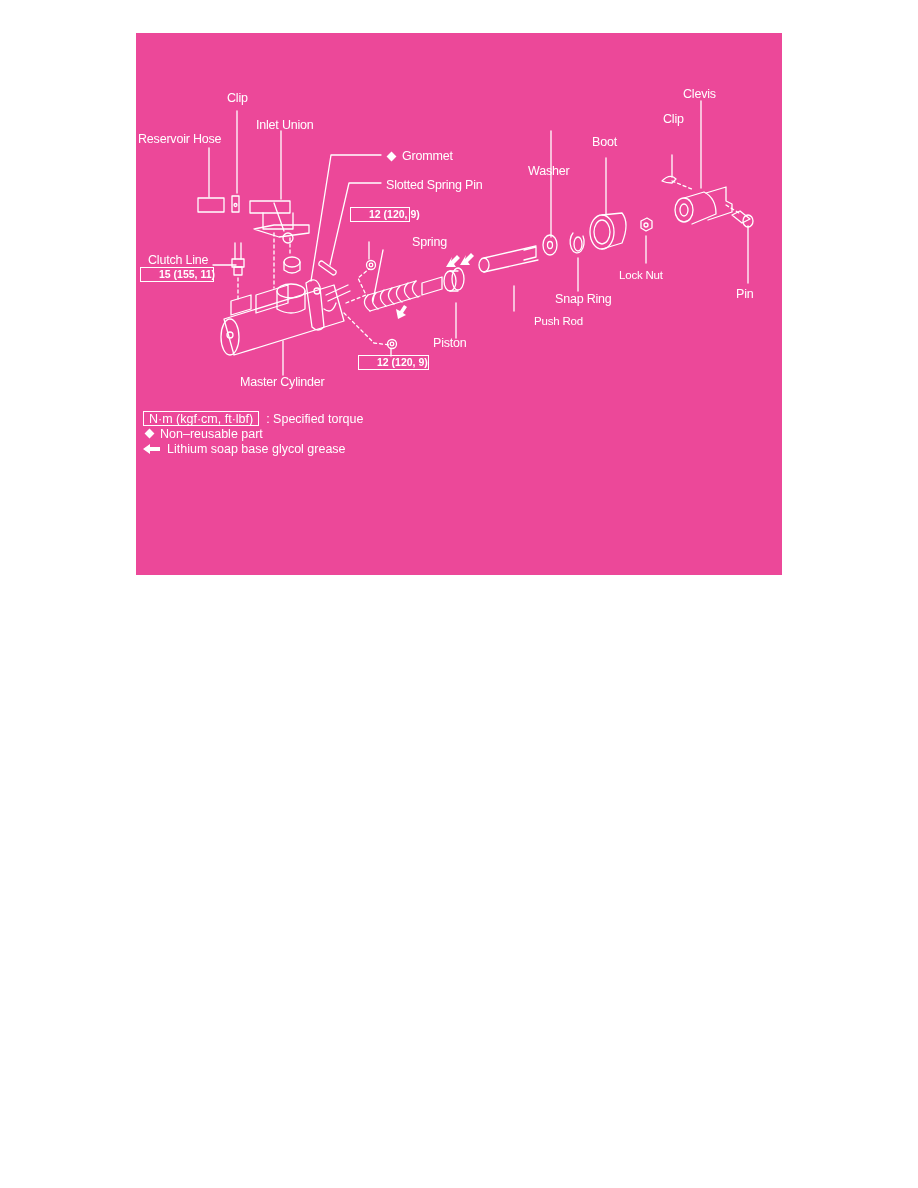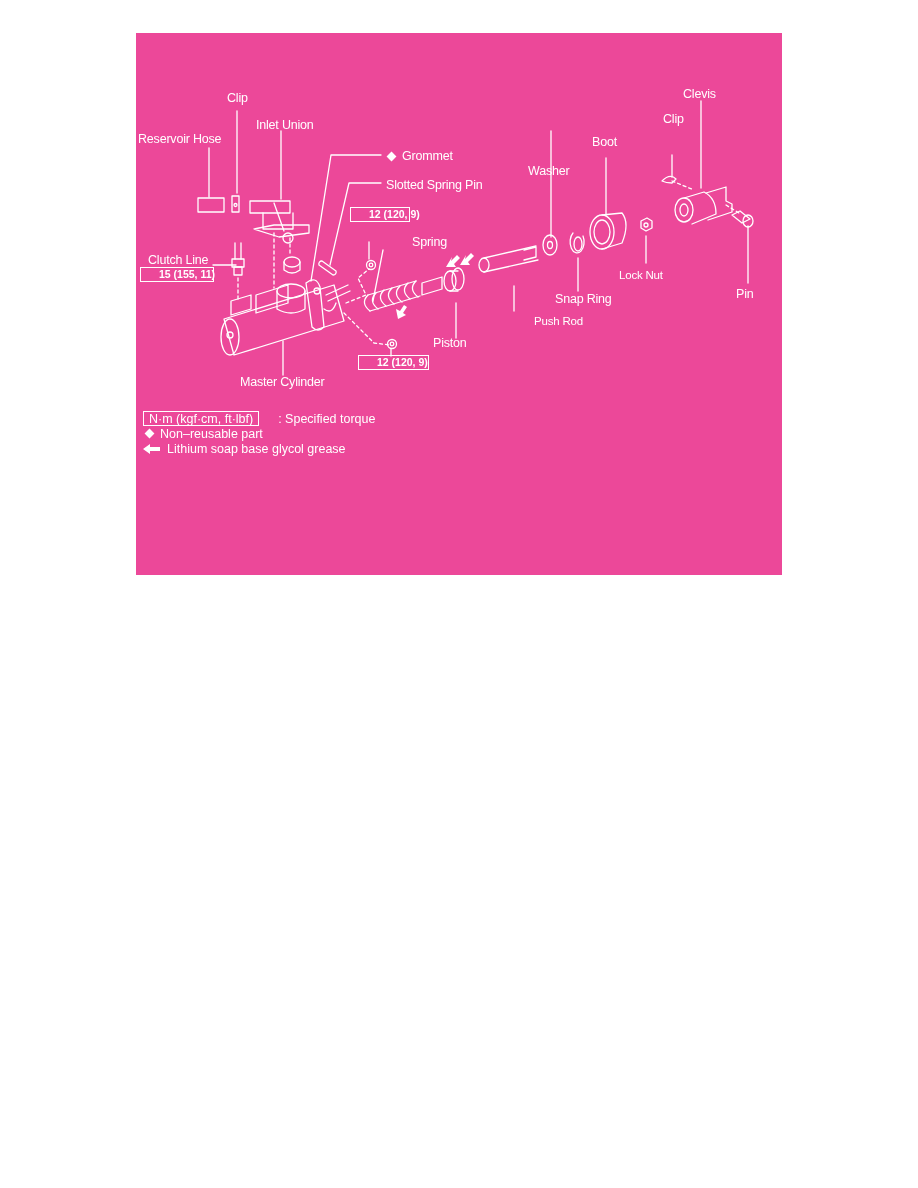--- a/index.html
+++ b/index.html
@@ -16,21 +16,21 @@
     }
     .sm { font-size: 11.5px; }
     .box {
       position: absolute; border: 1px solid #ffffff; color: #ffffff; white-space: nowrap;
       font-family: "Liberation Sans", sans-serif; font-weight: bold; font-size: 10.5px;
       line-height: 13px; padding: 0 18px; box-sizing: border-box; height: 15px;
     }
     .legend { position: absolute; left: 7px; top: 378px; color: #fff;
       font-family: "Liberation Sans", sans-serif; font-size: 12.5px; }
     .legend-row { height: 15px; display: flex; align-items: center; white-space: nowrap; }
-    .legend-box { border: 1px solid #fff; padding: 0 5px; height: 15px; line-height: 14px; box-sizing: border-box; margin-right: 19px; }
+    .legend-box { border: 1px solid #fff; padding: 0 5px; height: 15px; line-height: 14px; box-sizing: border-box; margin-right: 7px; }
     .diamond { display: inline-block; width: 7px; height: 7px; background: #fff; transform: rotate(45deg); margin: 0 7px 0 4px; }
     .arrow-ico { display: inline-block; margin-right: 6px; width: 18px; height: 10px; position: relative; }
   </style>
 </head>
 <body>
 
 <div class="panel">
   <svg width="646" height="433" viewBox="0 0 646 433" fill="none" stroke="#ffffff" stroke-width="1.3" stroke-linejoin="round" stroke-linecap="round">
 
     <g>

